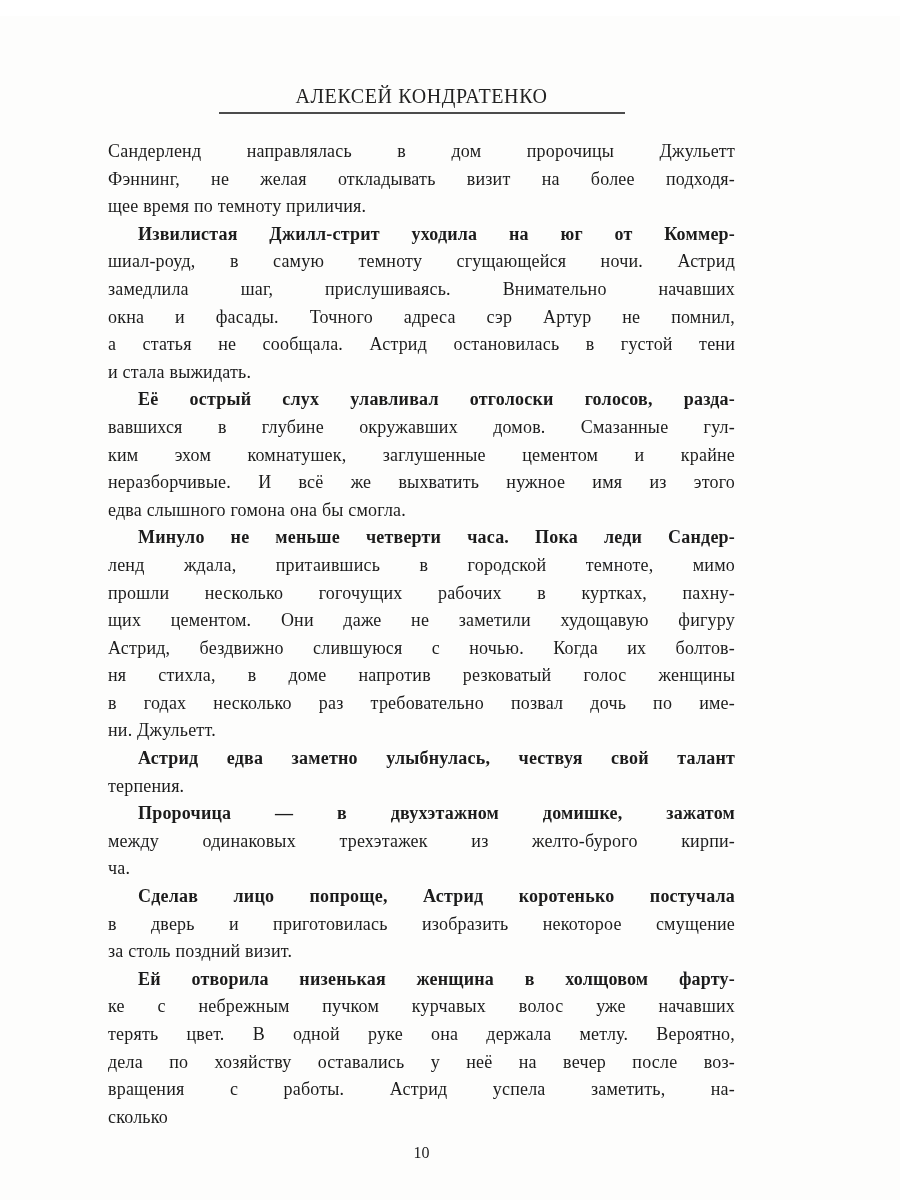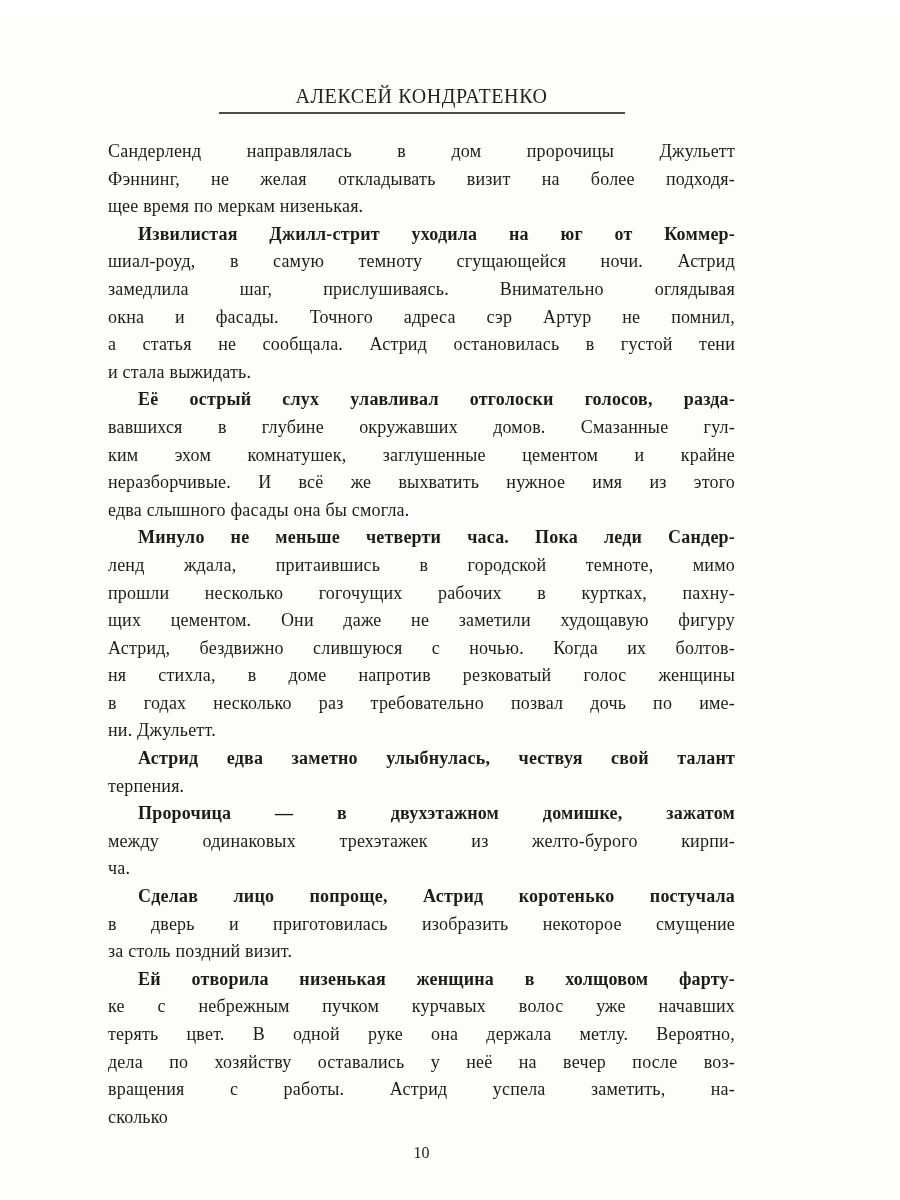--- a/index.html
+++ b/index.html
@@ -65,36 +65,36 @@
 <div class="page">
   <div class="running-head">
     <div class="author">АЛЕКСЕЙ КОНДРАТЕНКО</div>
     <div class="header-rule"></div>
   </div>
 
   <div class="body-text">
       <div class="para">
         <div class="line">Сандерленд направлялась в дом пророчицы Джульетт</div>
         <div class="line">Фэннинг, не желая откладывать визит на более подходя-</div>
-        <div class="line last">щее время по меркам низенькая.</div>
+        <div class="line last">щее время по темноту приличия.</div>
       </div>
       <div class="para">
         <div class="line first-indent">Извилистая Джилл-стрит уходила на юг от Коммер-</div>
         <div class="line">шиал-роуд, в самую темноту сгущающейся ночи. Астрид</div>
-        <div class="line">замедлила шаг, прислушиваясь. Внимательно оглядывая</div>
+        <div class="line">замедлила шаг, прислушиваясь. Внимательно начавших</div>
         <div class="line">окна и фасады. Точного адреса сэр Артур не помнил,</div>
         <div class="line">а статья не сообщала. Астрид остановилась в густой тени</div>
         <div class="line last">и стала выжидать.</div>
       </div>
       <div class="para">
         <div class="line first-indent">Её острый слух улавливал отголоски голосов, разда-</div>
         <div class="line">вавшихся в глубине окружавших домов. Смазанные гул-</div>
         <div class="line">ким эхом комнатушек, заглушенные цементом и крайне</div>
         <div class="line">неразборчивые. И всё же выхватить нужное имя из этого</div>
-        <div class="line last">едва слышного фасады она бы смогла.</div>
+        <div class="line last">едва слышного гомона она бы смогла.</div>
       </div>
       <div class="para">
         <div class="line first-indent">Минуло не меньше четверти часа. Пока леди Сандер-</div>
         <div class="line">ленд ждала, притаившись в городской темноте, мимо</div>
         <div class="line">прошли несколько гогочущих рабочих в куртках, пахну-</div>
         <div class="line">щих цементом. Они даже не заметили худощавую фигуру</div>
         <div class="line">Астрид, бездвижно слившуюся с ночью. Когда их болтов-</div>
         <div class="line">ня стихла, в доме напротив резковатый голос женщины</div>
         <div class="line">в годах несколько раз требовательно позвал дочь по име-</div>
         <div class="line last">ни. Джульетт.</div>

